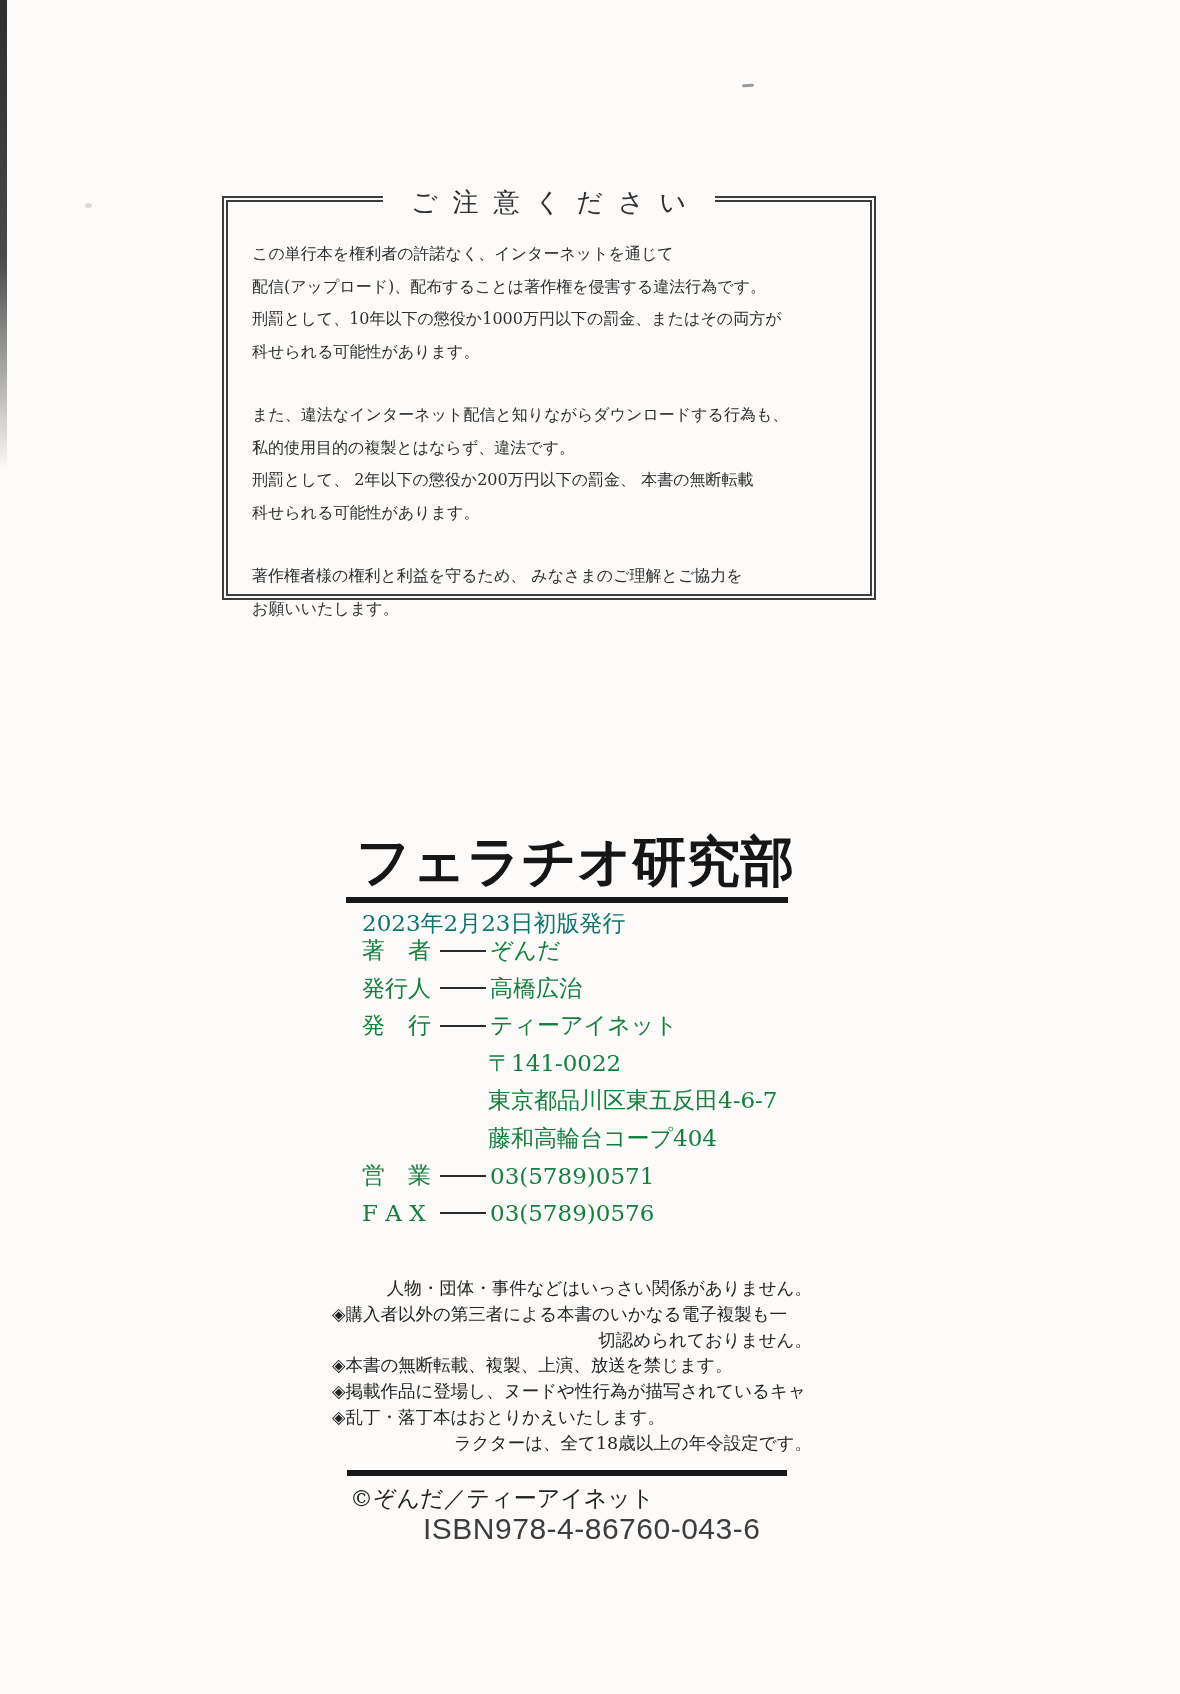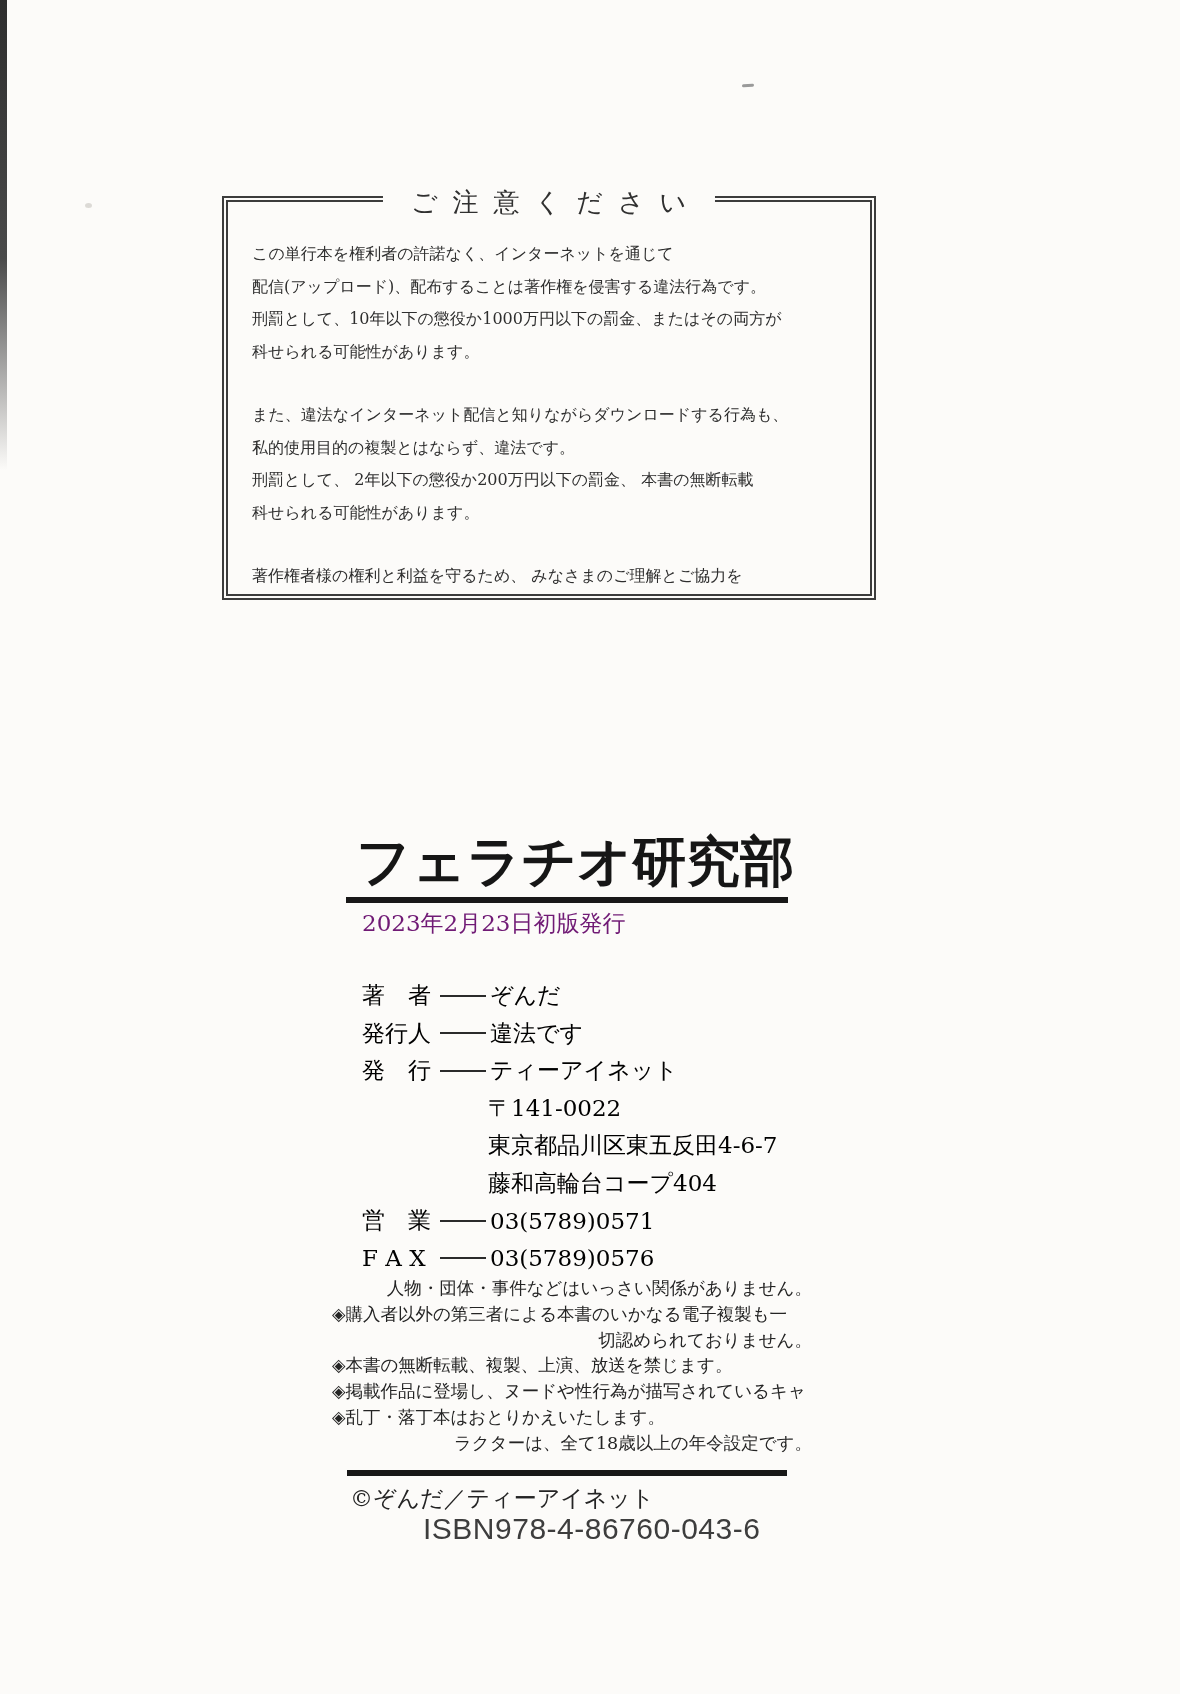--- a/index.html
+++ b/index.html
@@ -48,25 +48,25 @@
   .book-title{
     position:absolute;left:356px;top:826px;
     font-size:54px;font-weight:bold;color:#161616;
     letter-spacing:0px;white-space:nowrap;
   }
   .rule{position:absolute;background:#181818;height:6px;}
   .rule-top{left:346px;top:897px;width:442px;}
   .rule-bottom{left:347px;top:1470px;width:440px;}
   .edition-date{
     position:absolute;left:362px;top:908px;
-    font-size:23px;color:#701a75;white-space:nowrap;
+    font-size:23px;color:#0f766e;white-space:nowrap;
   }
   .credits{
-    position:absolute;left:362px;top:977px;
-    font-size:23px;color:#000000;
+    position:absolute;left:362px;top:932px;
+    font-size:23px;color:#15803d;
   }
   .credit-row{height:37.5px;display:flex;align-items:center;white-space:nowrap;}
   .credit-label{display:inline-block;width:78px;}
   .credit-dash{display:inline-block;width:46px;height:2px;background:#2b2b2b;margin-right:4px;}
   .credit-row.addr{padding-left:126px;}
   .notes{
     position:absolute;left:332px;top:1276px;width:480px;
     font-size:17.5px;line-height:25.8px;color:#242424;
   }
   .note-line{white-space:nowrap;}
@@ -100,40 +100,41 @@
         <div class="notice-line">科せられる可能性があります。</div>
       </div>
       <div class="notice-para">
         <div class="notice-line">また、違法なインターネット配信と知りながらダウンロードする行為も、</div>
         <div class="notice-line">私的使用目的の複製とはならず、違法です。</div>
         <div class="notice-line">刑罰として、 2年以下の懲役か200万円以下の罰金、 本書の無断転載</div>
         <div class="notice-line">科せられる可能性があります。</div>
       </div>
       <div class="notice-para">
         <div class="notice-line">著作権者様の権利と利益を守るため、 みなさまのご理解とご協力を</div>
+        <div class="notice-line">お願いいたします。</div>
       </div>
     </div>
   </div>
 
   <div class="book-title">フェラチオ研究部</div>
 
   <div class="rule rule-top"></div>
 
   <div class="edition-date">2023年2月23日初版発行</div>
 
   <div class="credits">
     <div class="credit-row">
       <span class="credit-label">著　者</span>
       <span class="credit-dash"></span>
       <span class="credit-value">ぞんだ</span>
     </div>
     <div class="credit-row">
       <span class="credit-label">発行人</span>
       <span class="credit-dash"></span>
-      <span class="credit-value">違法です</span>
+      <span class="credit-value">高橋広治</span>
     </div>
     <div class="credit-row">
       <span class="credit-label">発　行</span>
       <span class="credit-dash"></span>
       <span class="credit-value">ティーアイネット</span>
     </div>
     <div class="credit-row addr">
       <span>〒141-0022</span>
     </div>
     <div class="credit-row addr">

